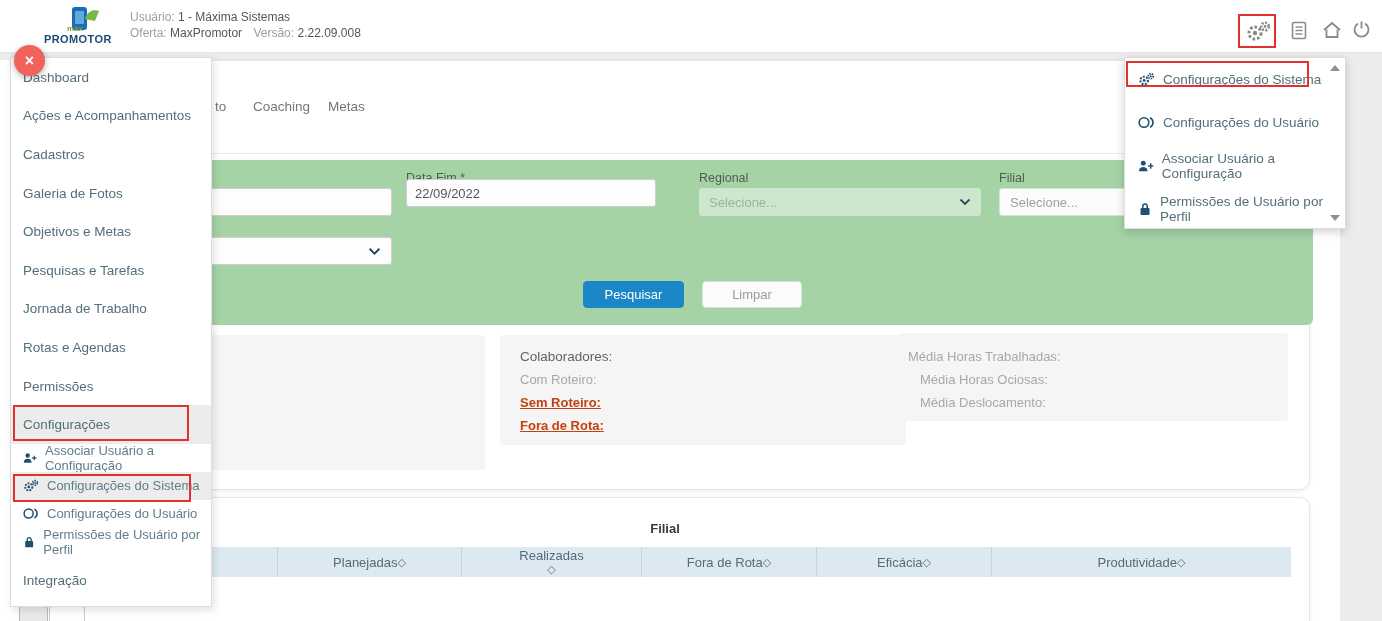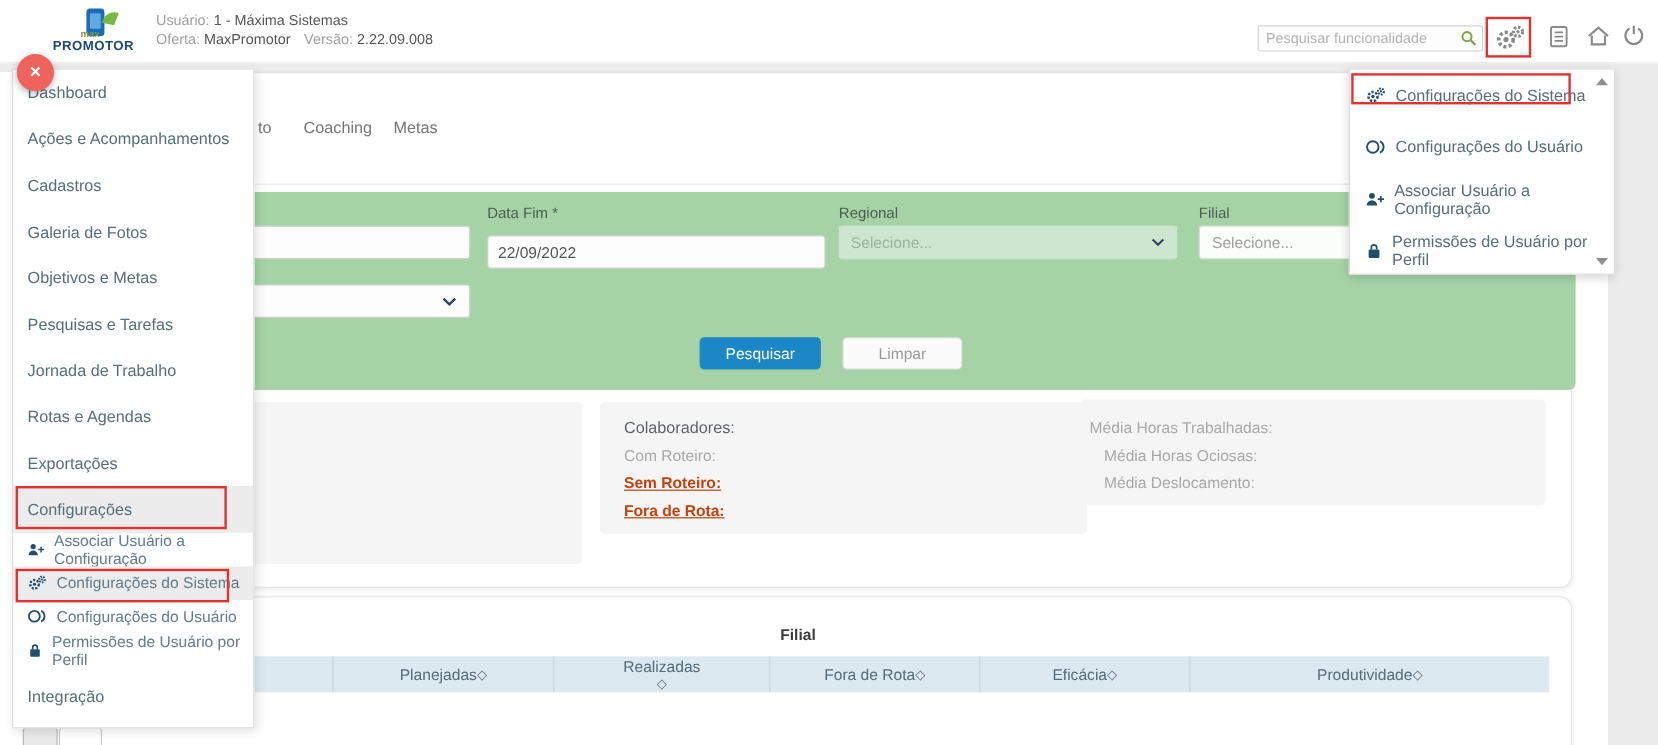--- a/index.html
+++ b/index.html
@@ -92,27 +92,20 @@
       <span class="hdr-label">Usuário:</span>
       <span class="hdr-value">1 - Máxima Sistemas</span>
     </div>
     <div class="abs hdr-line" style="left:130px;top:25px;">
       <span class="hdr-label">Oferta:</span>
       <span class="hdr-value">MaxPromotor</span>
       <span class="hdr-label" style="margin-left:8px;">Versão:</span>
       <span class="hdr-value">2.22.09.008</span>
     </div>
 
-    <div class="abs search-wrap">
-      <input type="text" placeholder="Pesquisar funcionalidade" style="">
-      <svg width="14" height="14" viewBox="0 0 14 14">
-        <circle cx="5.5" cy="5.5" r="3.8" fill="none" stroke="#71a644" stroke-width="1.6"></circle>
-        <line x1="8.6" y1="8.6" x2="12.5" y2="12.5" stroke="#71a644" stroke-width="1.8"></line>
-      </svg>
-    </div>
 
     <svg class="abs hdr-icon" style="left:1245px;top:20px;" width="27" height="24" viewBox="0 0 27 24">
       <circle cx="10" cy="13" r="6" fill="none" stroke="#8a8a8a" stroke-width="3" stroke-dasharray="2.6 1.9"></circle>
       <circle cx="10" cy="13" r="2.2" fill="#8a8a8a"></circle>
       <circle cx="20" cy="6.5" r="3.8" fill="none" stroke="#8a8a8a" stroke-width="2.6" stroke-dasharray="2 1.5"></circle>
       <circle cx="20" cy="6.5" r="1.4" fill="#8a8a8a"></circle>
     </svg>
     <svg class="abs hdr-icon" style="left:1291px;top:21px;" width="16" height="19" viewBox="0 0 16 19">
       <rect x="1.5" y="1.5" width="13" height="16" rx="1.5" fill="none" stroke="#8a8a8a" stroke-width="1.6"></rect>
       <line x1="4.5" y1="6" x2="11.5" y2="6" stroke="#8a8a8a" stroke-width="1.4"></line>
@@ -134,21 +127,21 @@
     <div class="abs tab" style="left:232px;top:38px;">Coaching</div>
     <div class="abs tab" style="left:307px;top:38px;">Metas</div>
     <div class="abs divider" style="left:1px;top:92px;width:1287px;height:1px;"></div>
   </div>
 
   <div class="abs greenpanel">
 
     <div class="abs g-input" style="left:20px;top:28px;width:336px;"></div>
 
     <div class="abs g-label" style="left:370px;top:11px;">Data Fim *</div>
-    <div class="abs g-input" style="left:370px;top:36px;width:282px;">
+    <div class="abs g-input" style="left:370px;top:19px;width:250px;">
       <span>22/09/2022</span>
     </div>
 
     <div class="abs g-label" style="left:663px;top:11px;">Regional</div>
     <div class="abs g-select" style="left:663px;top:28px;width:282px;background:rgba(255,255,255,.45);color:#97b59a;">
       <span>Selecione...</span>
       <svg class="chev" width="12" height="8" viewBox="0 0 12 8">
         <path d="M1.5 1.5 L6 6 L10.5 1.5" fill="none" stroke="#33475b" stroke-width="1.8"></path>
       </svg>
     </div>
@@ -219,21 +212,21 @@
 
   <div class="abs sidebar">
     <div class="sb-top">Dashboard</div>
     <div class="sb-top">Ações e Acompanhamentos</div>
     <div class="sb-top">Cadastros</div>
     <div class="sb-top">Galeria de Fotos</div>
     <div class="sb-top">Objetivos e Metas</div>
     <div class="sb-top">Pesquisas e Tarefas</div>
     <div class="sb-top">Jornada de Trabalho</div>
     <div class="sb-top">Rotas e Agendas</div>
-    <div class="sb-top">Exportações</div>
+    <div class="sb-top">Permissões</div>
     <div class="sb-top sb-hl">Configurações</div>
 
     <div class="sb-sub">
       <svg width="16" height="14" viewBox="0 0 18 14">
         <circle cx="6" cy="3.8" r="2.8" fill="#1f4e6e"></circle>
         <path d="M1 13 a5 5 0 0 1 10 0 Z" fill="#1f4e6e"></path>
         <line x1="14.5" y1="4" x2="14.5" y2="10" stroke="#1f4e6e" stroke-width="1.6"></line>
         <line x1="11.5" y1="7" x2="17.5" y2="7" stroke="#1f4e6e" stroke-width="1.6"></line>
       </svg>
       <span>Associar Usuário a Configuração</span>

